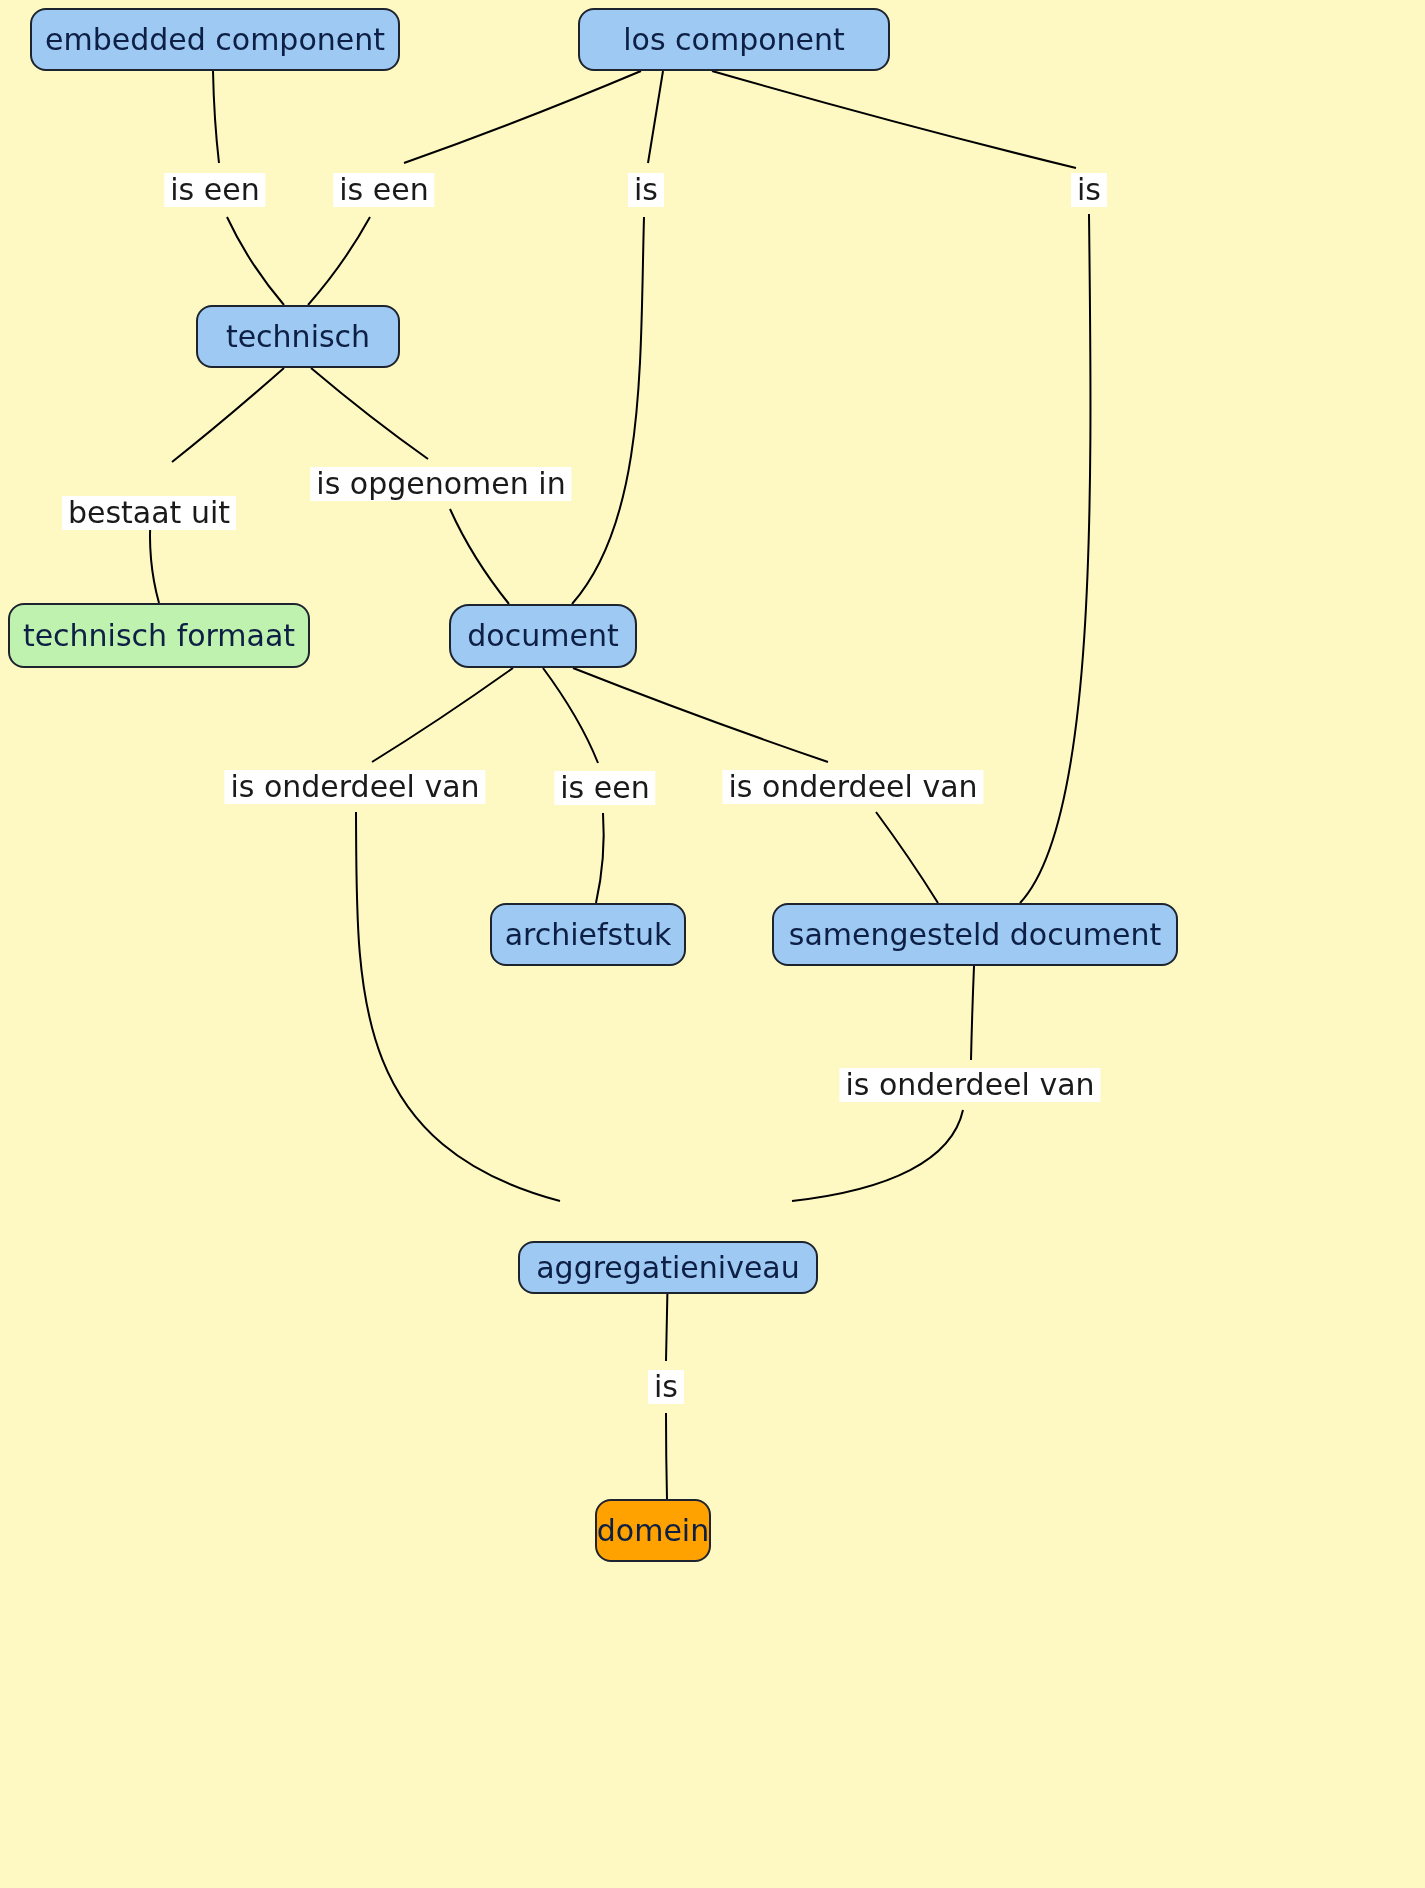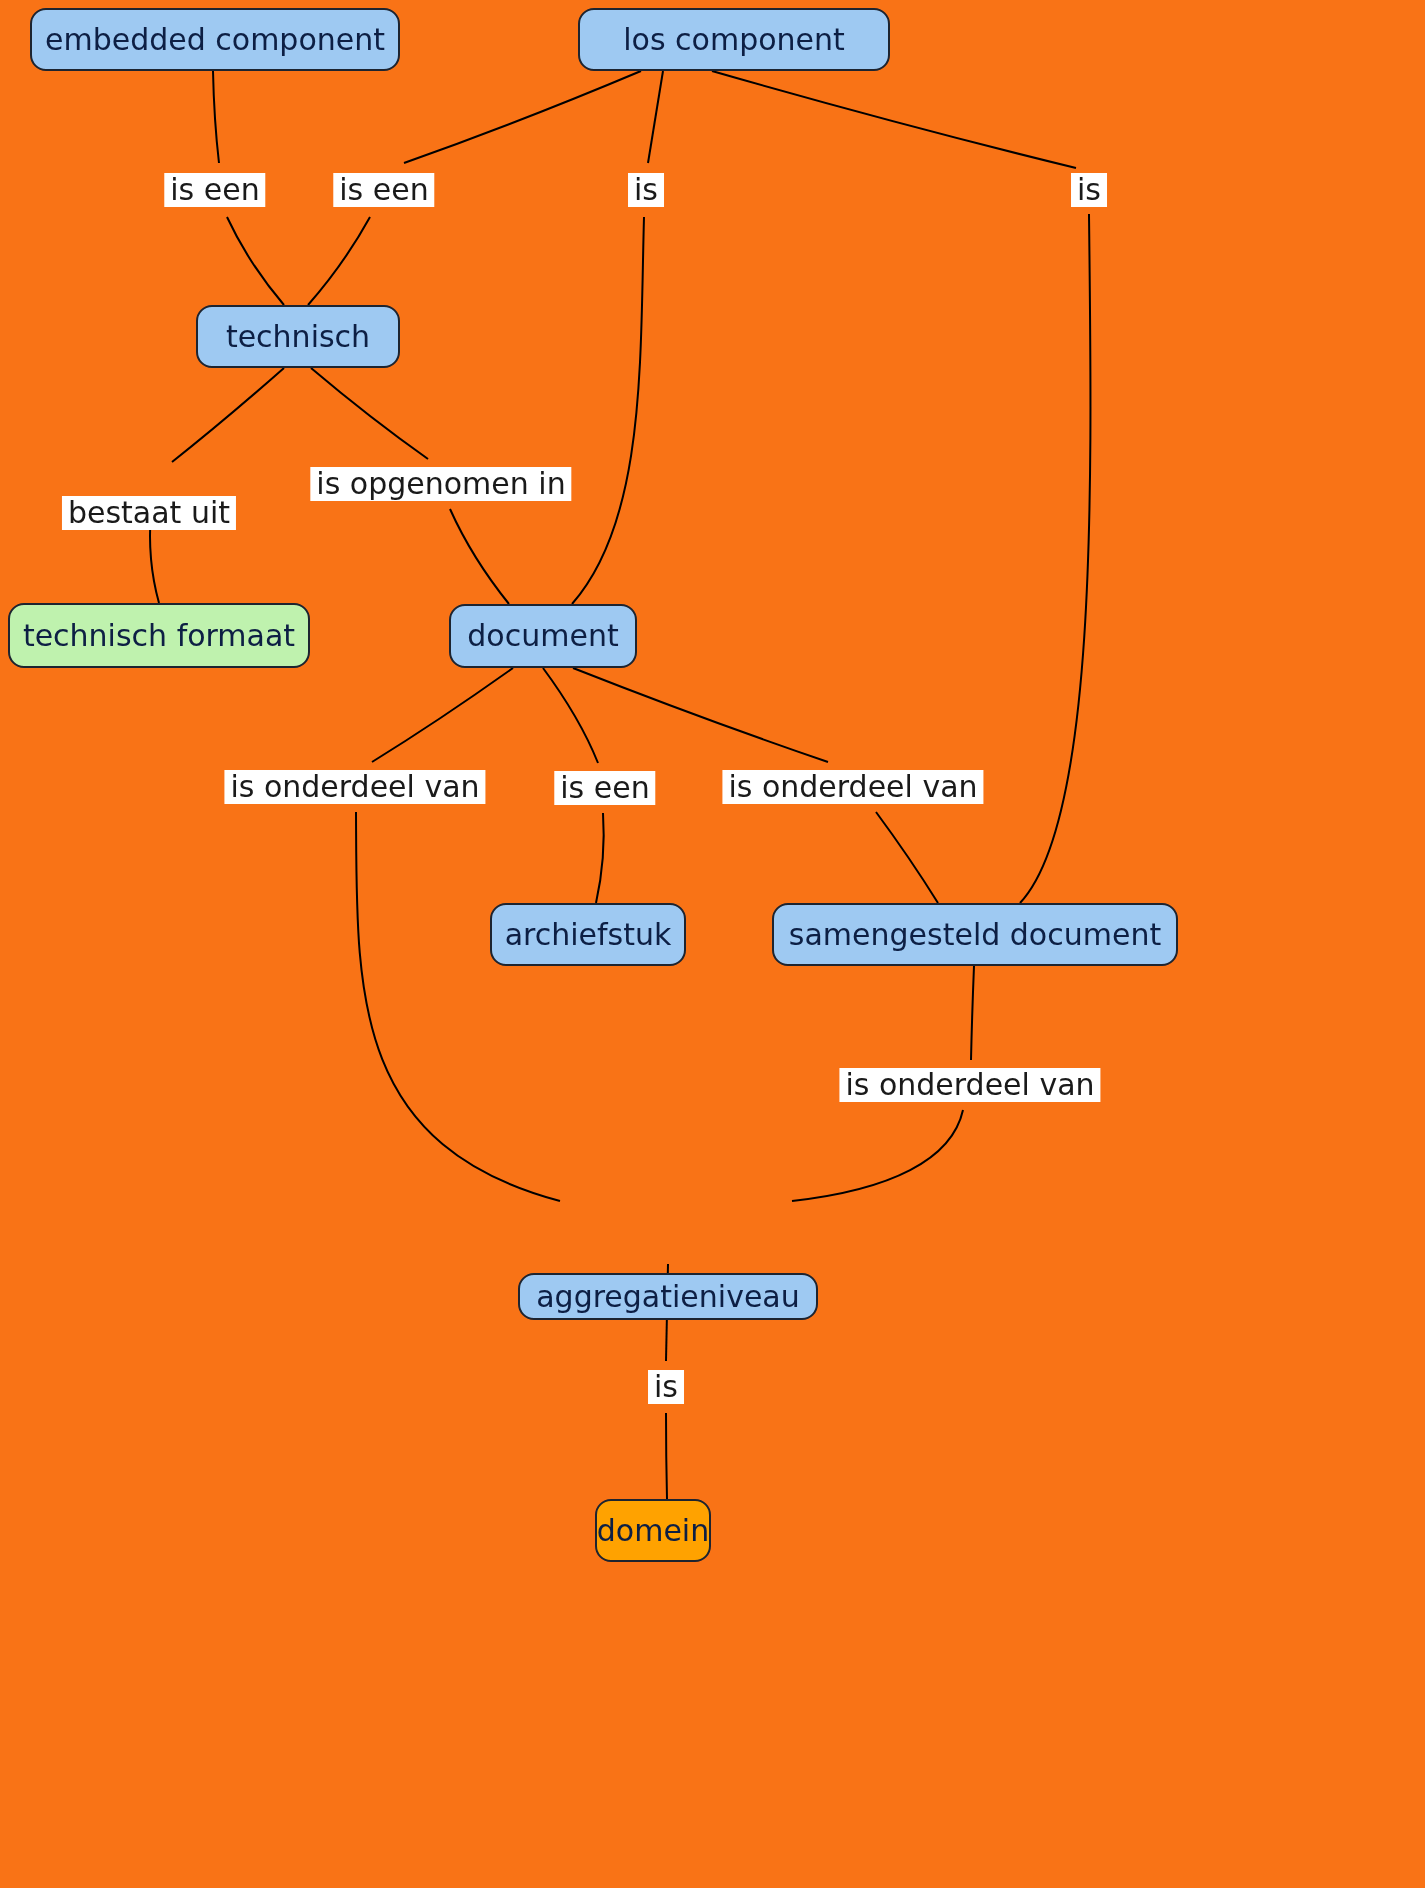--- a/index.html
+++ b/index.html
@@ -5,21 +5,21 @@
   html, body {
     margin: 0;
     padding: 0;
     background: #ffffff;
     font-family: "DejaVu Sans", "Liberation Sans", sans-serif;
   }
   .canvas {
     position: relative;
     width: 1425px;
     height: 1888px;
-    background: #f97316;
+    background: #fef9c3;
     overflow: hidden;
     text-align: right;
   }
   .edges-layer {
     position: absolute;
     left: 0;
     top: 0;
     width: 1425px;
     height: 1888px;
   }
@@ -79,30 +79,30 @@
       </div>
       <div class="node" style="left: 578px; top: 8px; width: 312px; height: 63px; background: rgb(158, 201, 242); border-color: rgb(29, 36, 48); color: rgb(13, 31, 68);">
         <span>los component</span>
       </div>
       <div class="node" style="left: 196px; top: 305px; width: 204px; height: 63px; background: rgb(158, 201, 242); border-color: rgb(29, 36, 48); color: rgb(13, 31, 68);">
         <span>technisch</span>
       </div>
       <div class="node" style="left: 8px; top: 603px; width: 302px; height: 65px; background: rgb(191, 242, 174); border-color: rgb(29, 36, 48); color: rgb(13, 31, 68);">
         <span>technisch formaat</span>
       </div>
-      <div class="node" style="left: 449px; top: 604px; width: 188px; height: 64px; background: rgb(158, 201, 242); border-color: rgb(29, 36, 48); color: rgb(13, 31, 68);">
+      <div class="node" style="left: 449px; top: 604px; width: 188px; height: 64px; background: rgb(158, 201, 242); border-color: rgb(29, 36, 48); color: rgb(13, 31, 68); border-radius: 20px;">
         <span>document</span>
       </div>
       <div class="node" style="left: 490px; top: 903px; width: 196px; height: 63px; background: rgb(158, 201, 242); border-color: rgb(29, 36, 48); color: rgb(13, 31, 68);">
         <span>archiefstuk</span>
       </div>
       <div class="node" style="left: 772px; top: 903px; width: 406px; height: 63px; background: rgb(158, 201, 242); border-color: rgb(29, 36, 48); color: rgb(13, 31, 68);">
         <span>samengesteld document</span>
       </div>
-      <div class="node" style="left: 518px; top: 1273px; width: 300px; height: 47px; background: rgb(158, 201, 242); border-color: rgb(29, 36, 48); color: rgb(13, 31, 68);">
+      <div class="node" style="left: 518px; top: 1241px; width: 300px; height: 53px; background: rgb(158, 201, 242); border-color: rgb(29, 36, 48); color: rgb(13, 31, 68);">
         <span>aggregatieniveau</span>
       </div>
       <div class="node" style="left: 595px; top: 1499px; width: 116px; height: 63px; background: rgb(255, 162, 0); border-color: rgb(29, 36, 48); color: rgb(13, 31, 68);">
         <span>domein</span>
       </div>
     </div>
   <div>
       <div class="edge-label" style="left: 215px; top: 190px; color: rgb(26, 26, 26);">is een</div>
       <div class="edge-label" style="left: 384px; top: 190px; color: rgb(26, 26, 26);">is een</div>
       <div class="edge-label" style="left: 646px; top: 190px; color: rgb(26, 26, 26);">is</div>

